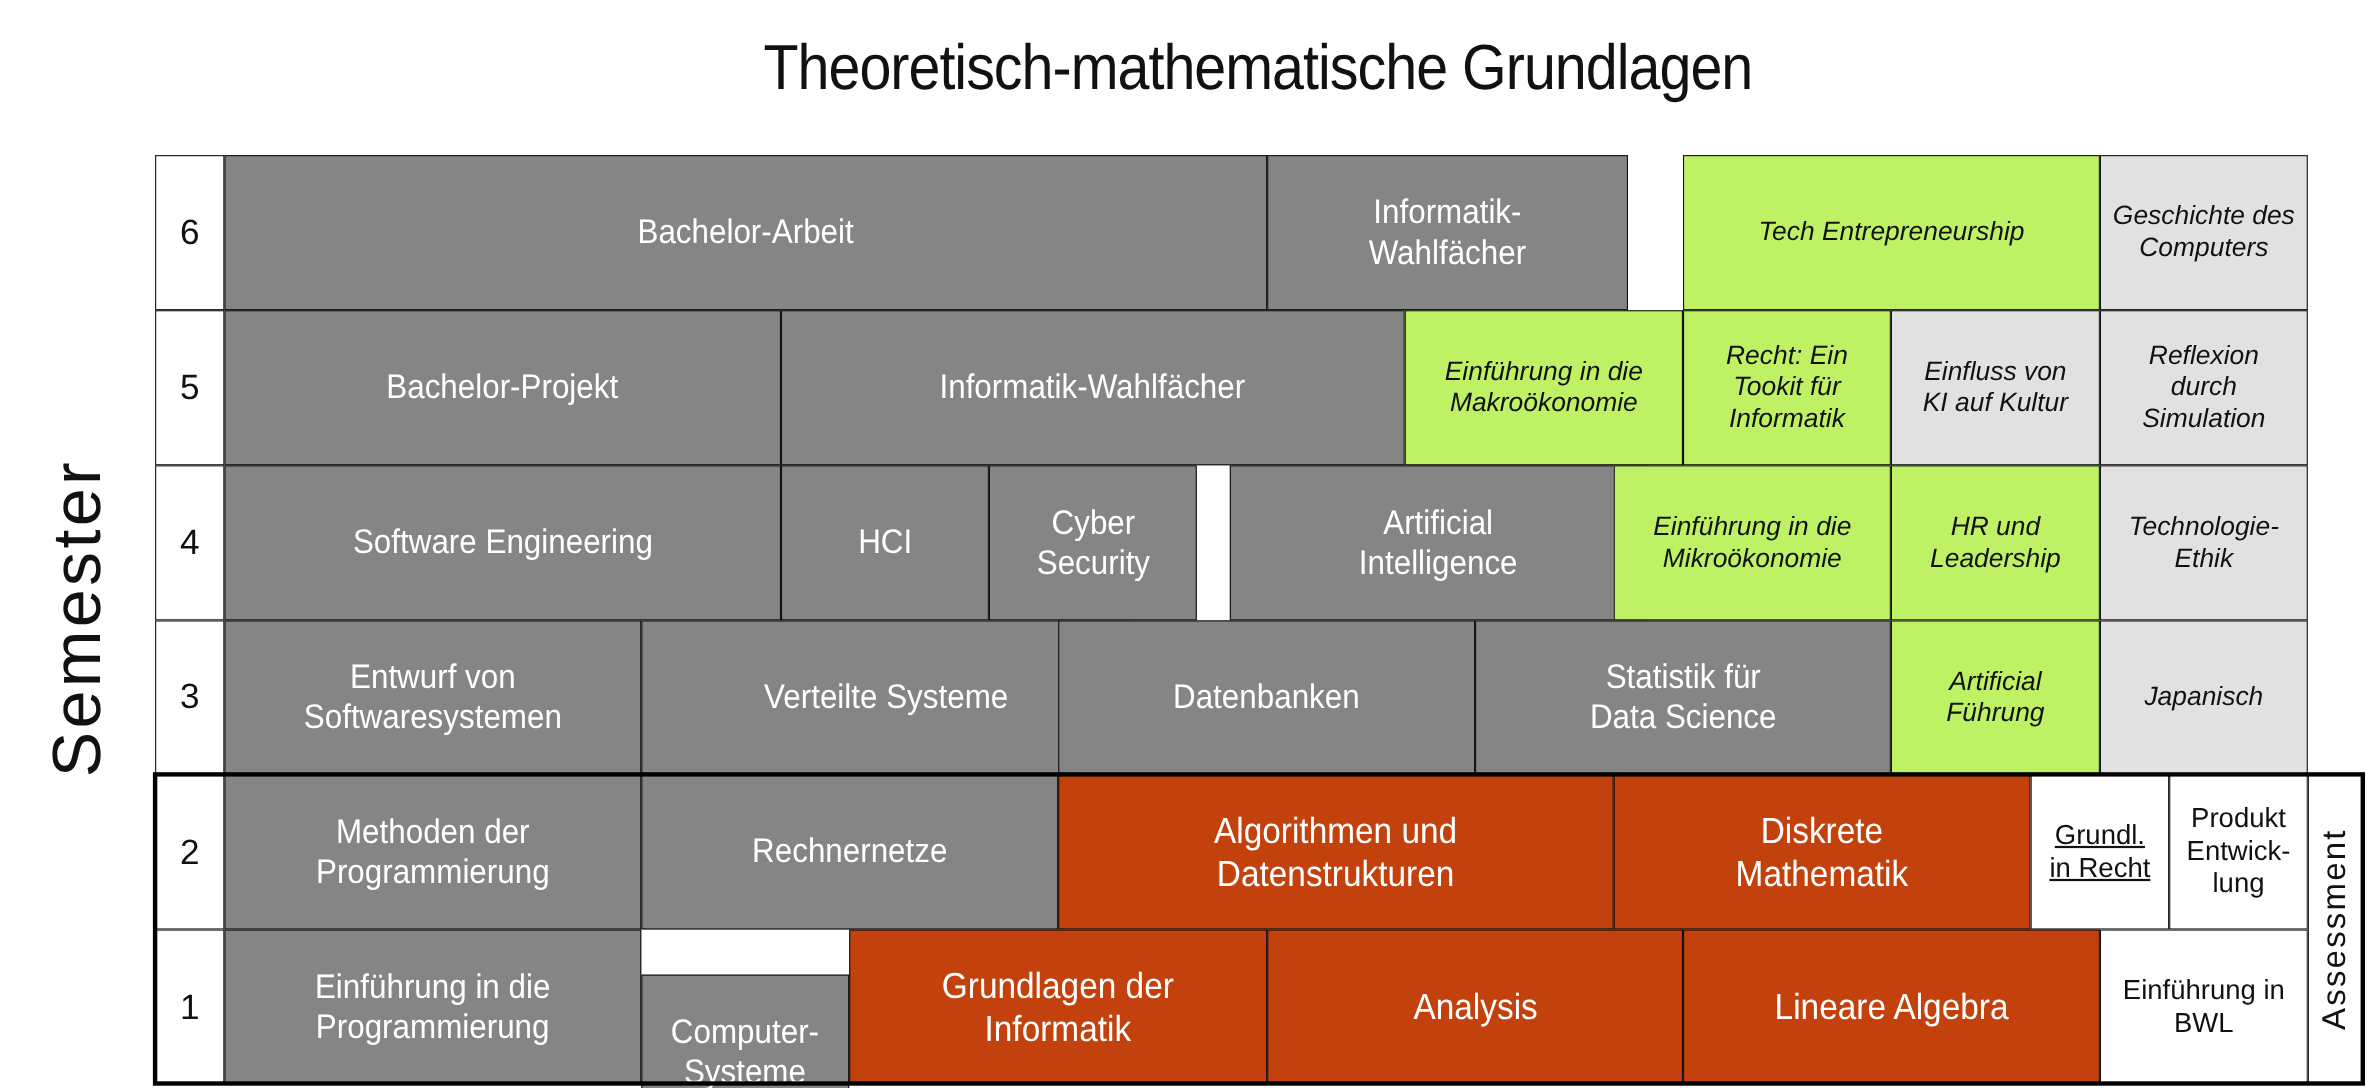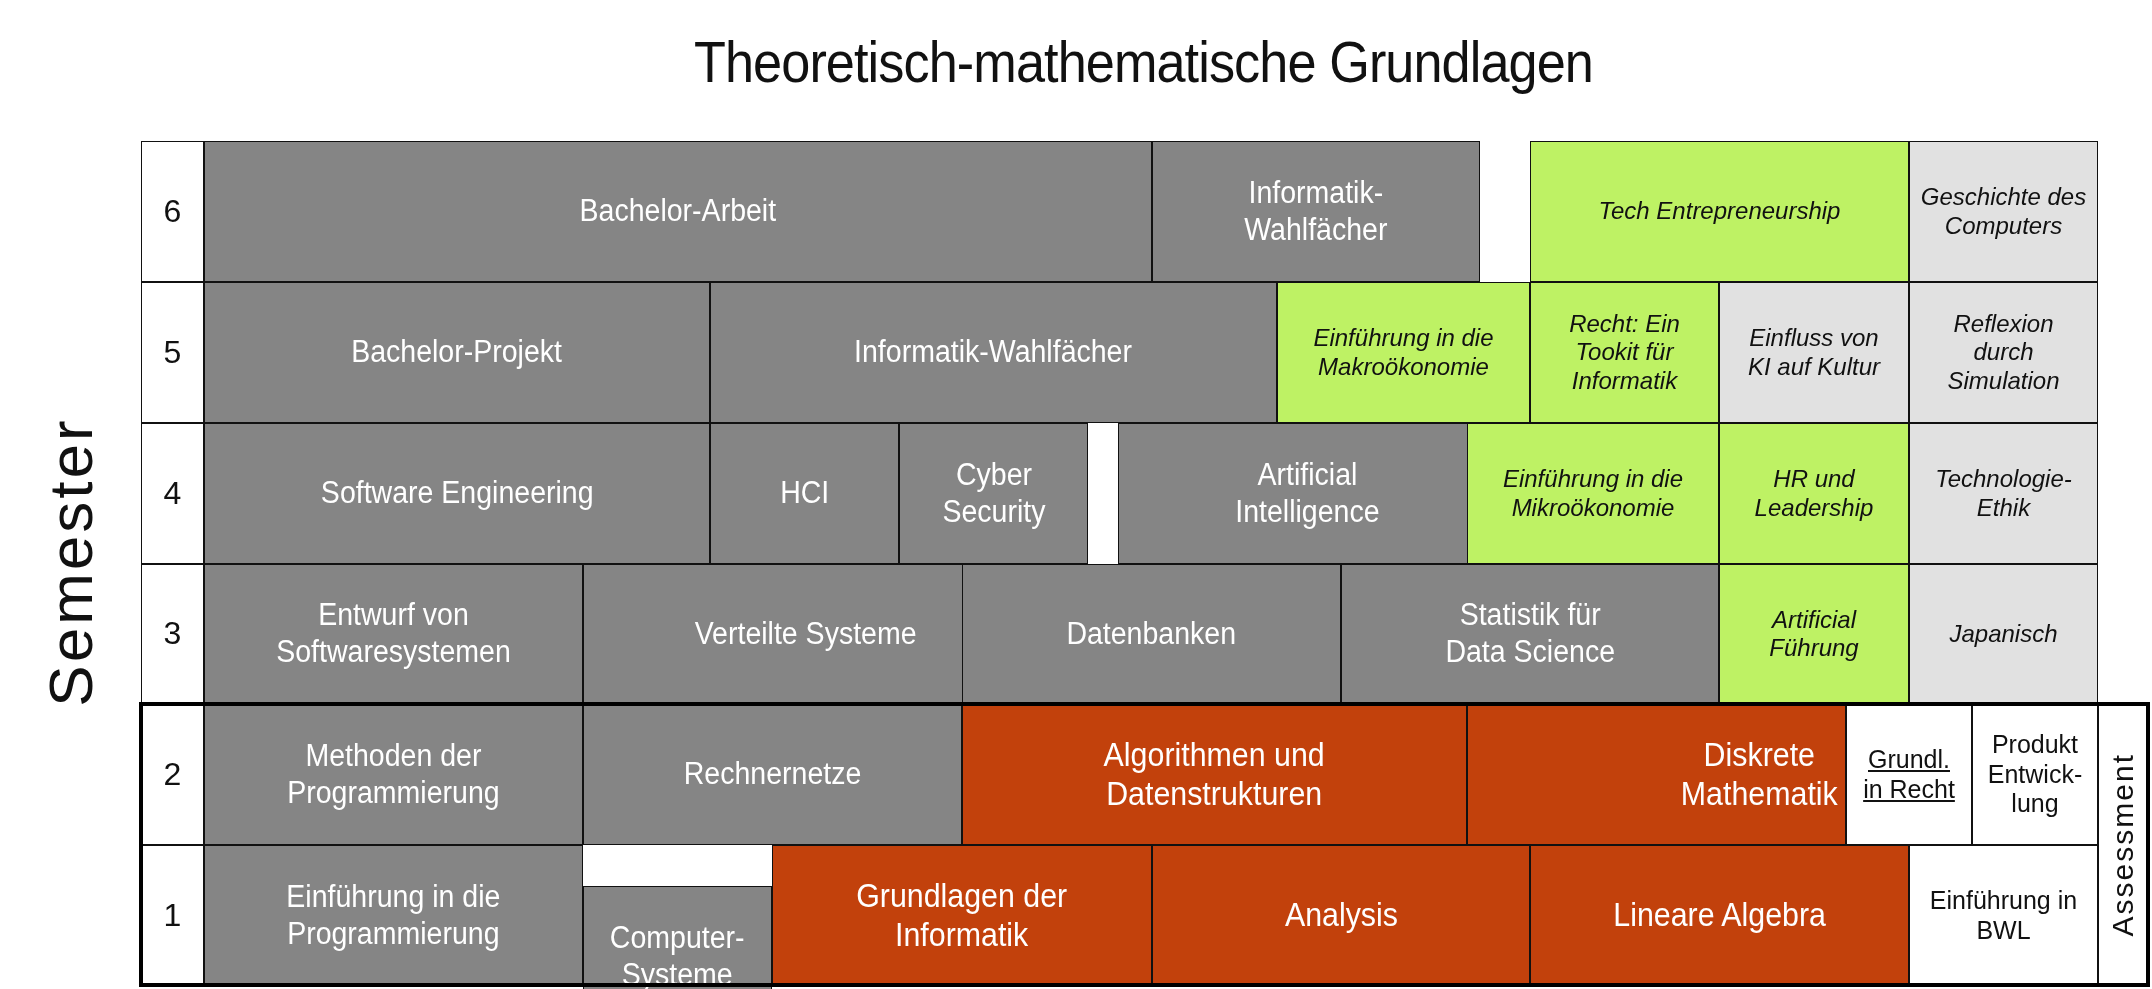--- a/index.html
+++ b/index.html
@@ -139,21 +139,21 @@
       <span>Methoden der
 Programmierung</span>
     </div>
     <div class="cell gray" style="left: 583px; top: 704px; width: 379px; height: 141px;">
       <span>Rechnernetze</span>
     </div>
     <div class="cell green" style="left: 962px; top: 704px; width: 505px; height: 141px;">
       <span>Algorithmen und
 Datenstrukturen</span>
     </div>
-    <div class="cell green" style="left: 1467px; top: 704px; width: 379px; height: 141px; justify-content: flex-end;">
+    <div class="cell green" style="left: 1467px; top: 704px; width: 379px; height: 141px;">
       <span>Diskrete
 Mathematik</span>
     </div>
     <div class="cell white" style="left: 1846px; top: 704px; width: 126px; height: 141px; text-decoration: underline;">
       <span>Grundl.
 in Recht</span>
     </div>
     <div class="cell white" style="left: 1972px; top: 704px; width: 126px; height: 141px;">
       <span>Produkt
 Entwick-

